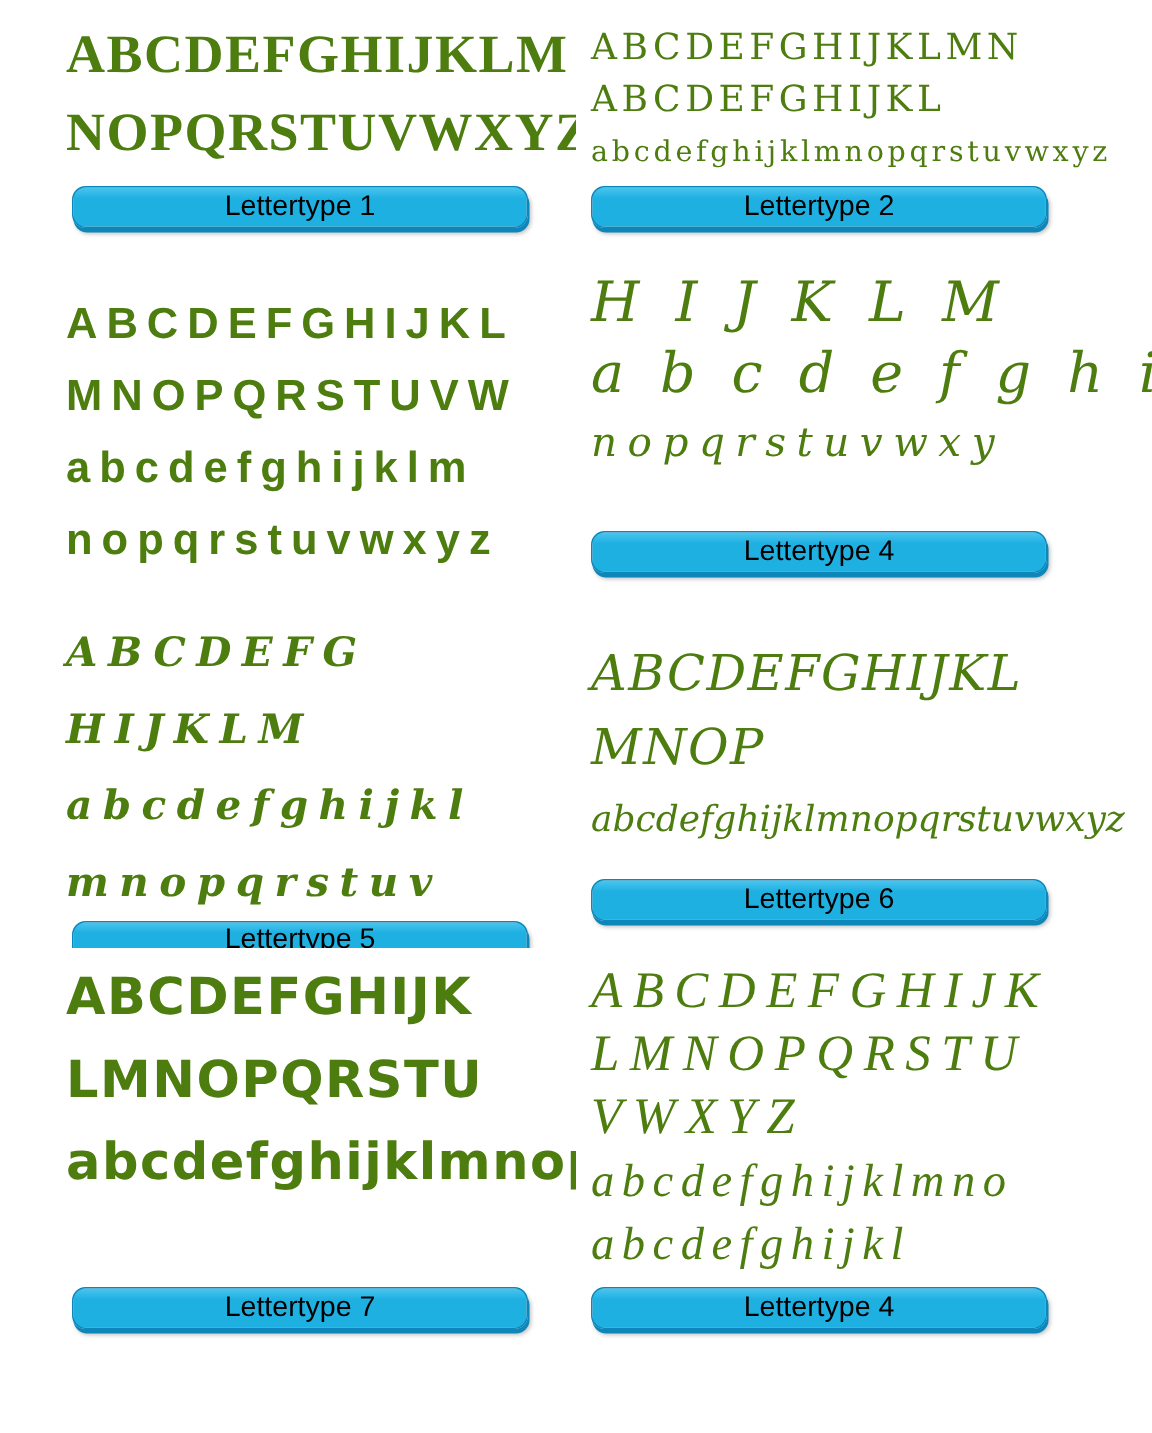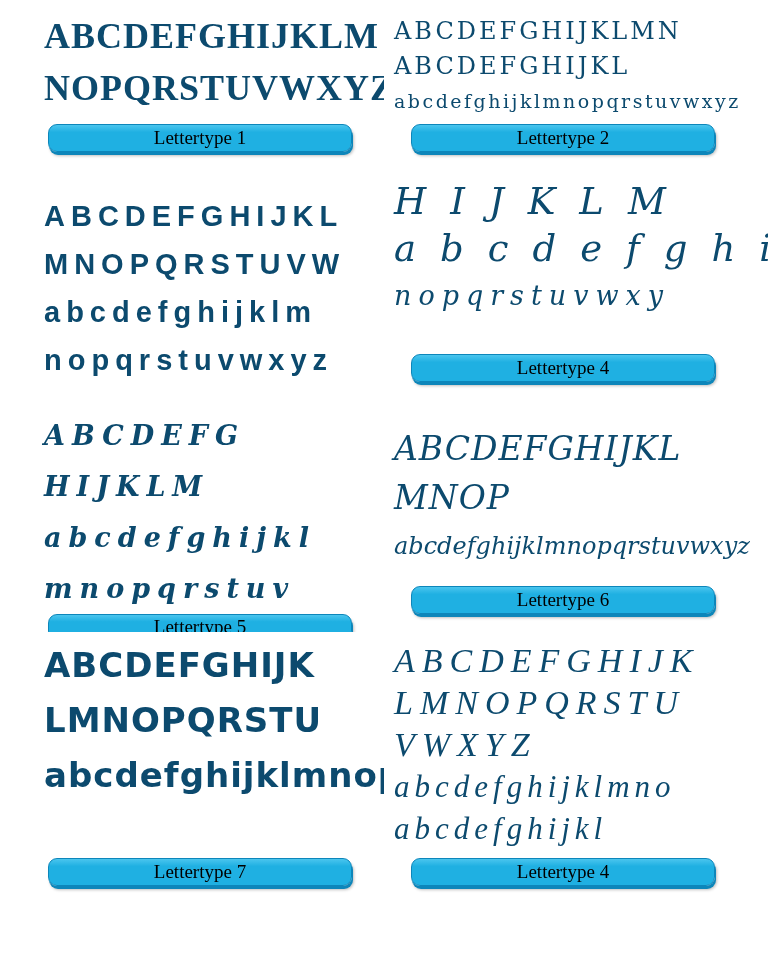--- a/index.html
+++ b/index.html
@@ -19,21 +19,21 @@
     font-family:"Liberation Sans",sans-serif;
     overflow:hidden;
   }
   .cell{
     display:flex;
     flex-direction:column;
     overflow:hidden;
   }
   .cell.left{padding-left:44px;}
   .cell.right{padding-left:10px;}
-  .sample{color:#0c4a6e;}
+  .sample{color:#4d7c0f;}
   .line{white-space:nowrap;}
 
   
   .s1{padding-top:10px;font-family:"Liberation Serif",serif;font-weight:bold;font-size:36px;line-height:52px;letter-spacing:1px;}
   
   .s2{padding-top:14px;font-family:"DejaVu Serif",serif;font-size:24px;line-height:35px;letter-spacing:3px;}
   .s2 .line:nth-child(3){font-size:19px;letter-spacing:2.5px;}
   
   .s3{padding-top:22px;font-family:"Liberation Sans",sans-serif;font-weight:bold;font-size:29px;line-height:48px;letter-spacing:6px;}
   
@@ -53,28 +53,28 @@
   .lt-button{
     margin-top:auto;
     margin-bottom:18px;
     width:304px;
     height:28px;
     border-radius:9px;
     border:1px solid var(--btn-border);
     background:linear-gradient(to bottom,var(--btn-fill-top) 0%,var(--btn-fill) 28%,var(--btn-fill) 100%);
     box-shadow:1px 3px 0 var(--btn-border),2px 4px 3px rgba(0,0,0,0.25);
     color:var(--btn-text);
-    font-family:Liberation Serif, serif;
+    font-family:Liberation Sans, sans-serif;
     font-size:19px;
     line-height:24px;
     text-align:center;
     cursor:pointer;
   }
   .cell.left .lt-button{margin-left:4px;}
-  .cell.right .lt-button{margin-left:17px;text-align:center;}
+  .cell.right .lt-button{margin-left:0;text-align:center;}
 </style>
 </head>
 <body style="background: rgb(255, 255, 255);">
 
 <div class="page">
 
   <div class="cell left">
     <div class="sample s1">
       <div class="line">ABCDEFGHIJKLM</div>
       <div class="line">NOPQRSTUVWXYZ</div>

